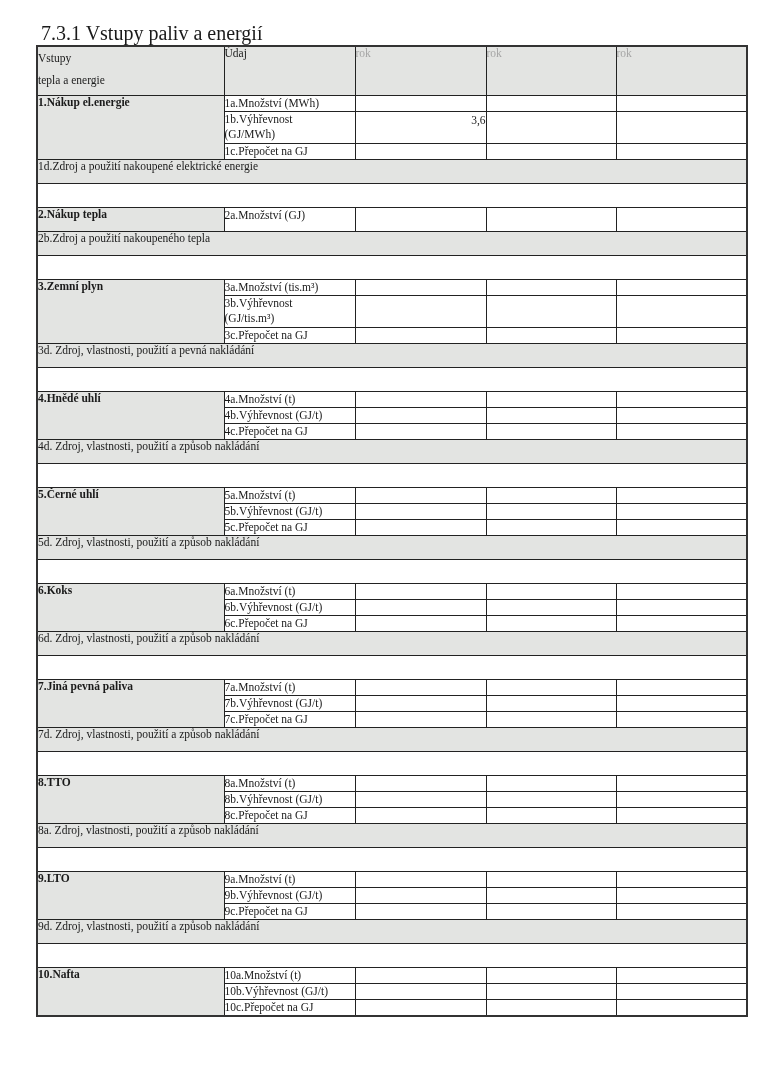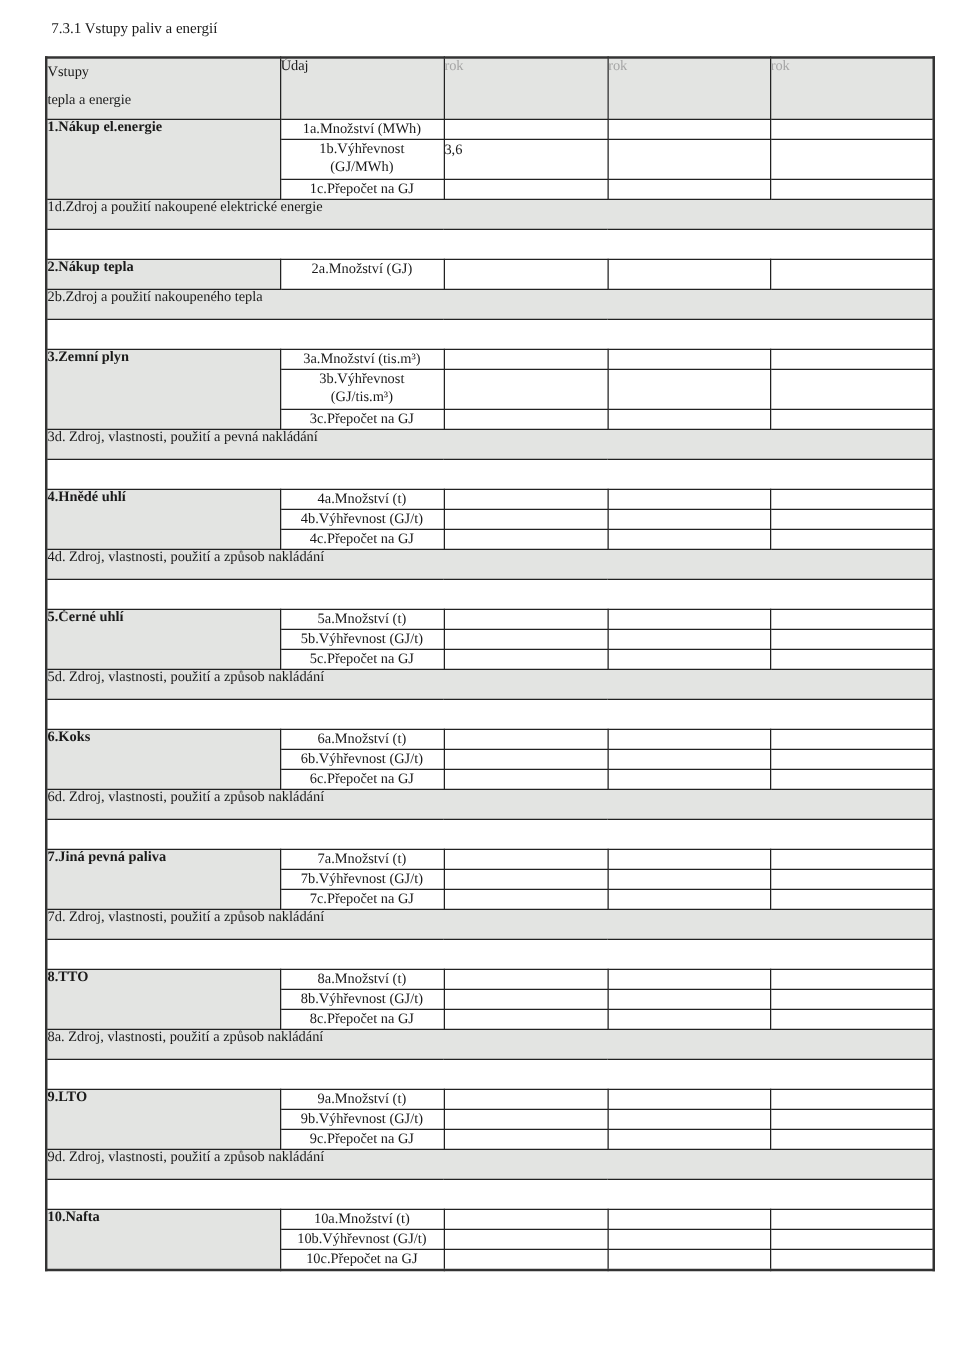--- a/index.html
+++ b/index.html
@@ -1,28 +1,28 @@
 <!DOCTYPE html>
 <html><head>
 <meta charset="utf-8">
 <style>
   html, body { margin: 0; padding: 0; background: #ffffff; }
   body { width: 777px; height: 1085px; position: relative; font-family: "Liberation Serif", "DejaVu Serif", serif; color: #1a1a1a; }
-  .title { position: absolute; left: 41px; top: 11px; font-size: 12px; line-height: 22px; white-space: nowrap; }
+  .title { position: absolute; left: 41px; top: 22px; font-size: 20px; line-height: 22px; white-space: nowrap; }
   table.form { position: absolute; left: 36px; top: 45px; border-collapse: collapse; table-layout: fixed; width: 710px; font-size: 11.5px; }
   table.form td { border: 1px solid #222; padding: 0; vertical-align: top; overflow: hidden; }
   table.form { border: 2px solid #333; }
   col.c1 { width: 187px; } col.c2 { width: 131px; } col.c3 { width: 131px; } col.c4 { width: 130px; } col.c5 { width: 131px; }
   .grey { background: #e3e4e2; margin-top: 22px; }
   .hdr-label { padding: 5px 0 0 5px; line-height: 22px; }
   .hdr-udaj { padding-top: 1px; }
   .hdr-rok { text-align: left; color: #a6a6a6; padding-top: 1px; }
   .fuel-name { padding: 5px 0 0 5px; font-weight: bold; }
-  .sub { text-align: center; line-height: 15px; }
-  .val { text-align: left; line-height: 16px; padding-top: 2px; margin-top: 36px; }
+  .sub { line-height: 15px; }
+  .val { text-align: right; line-height: 16px; padding-top: 2px; margin-top: 36px; }
   .section { padding: 4px 0 0 5px; }
   tr.h-head td { height: 48px; }
   tr.h-s { height: 16px; }
   tr.h-2 { height: 32px; }
   tr.h-sec { height: 24px; }
   tr.h-blank { height: 24px; }
   tr.h-2a { height: 24px; }
 </style>
 </head>
 <body>

